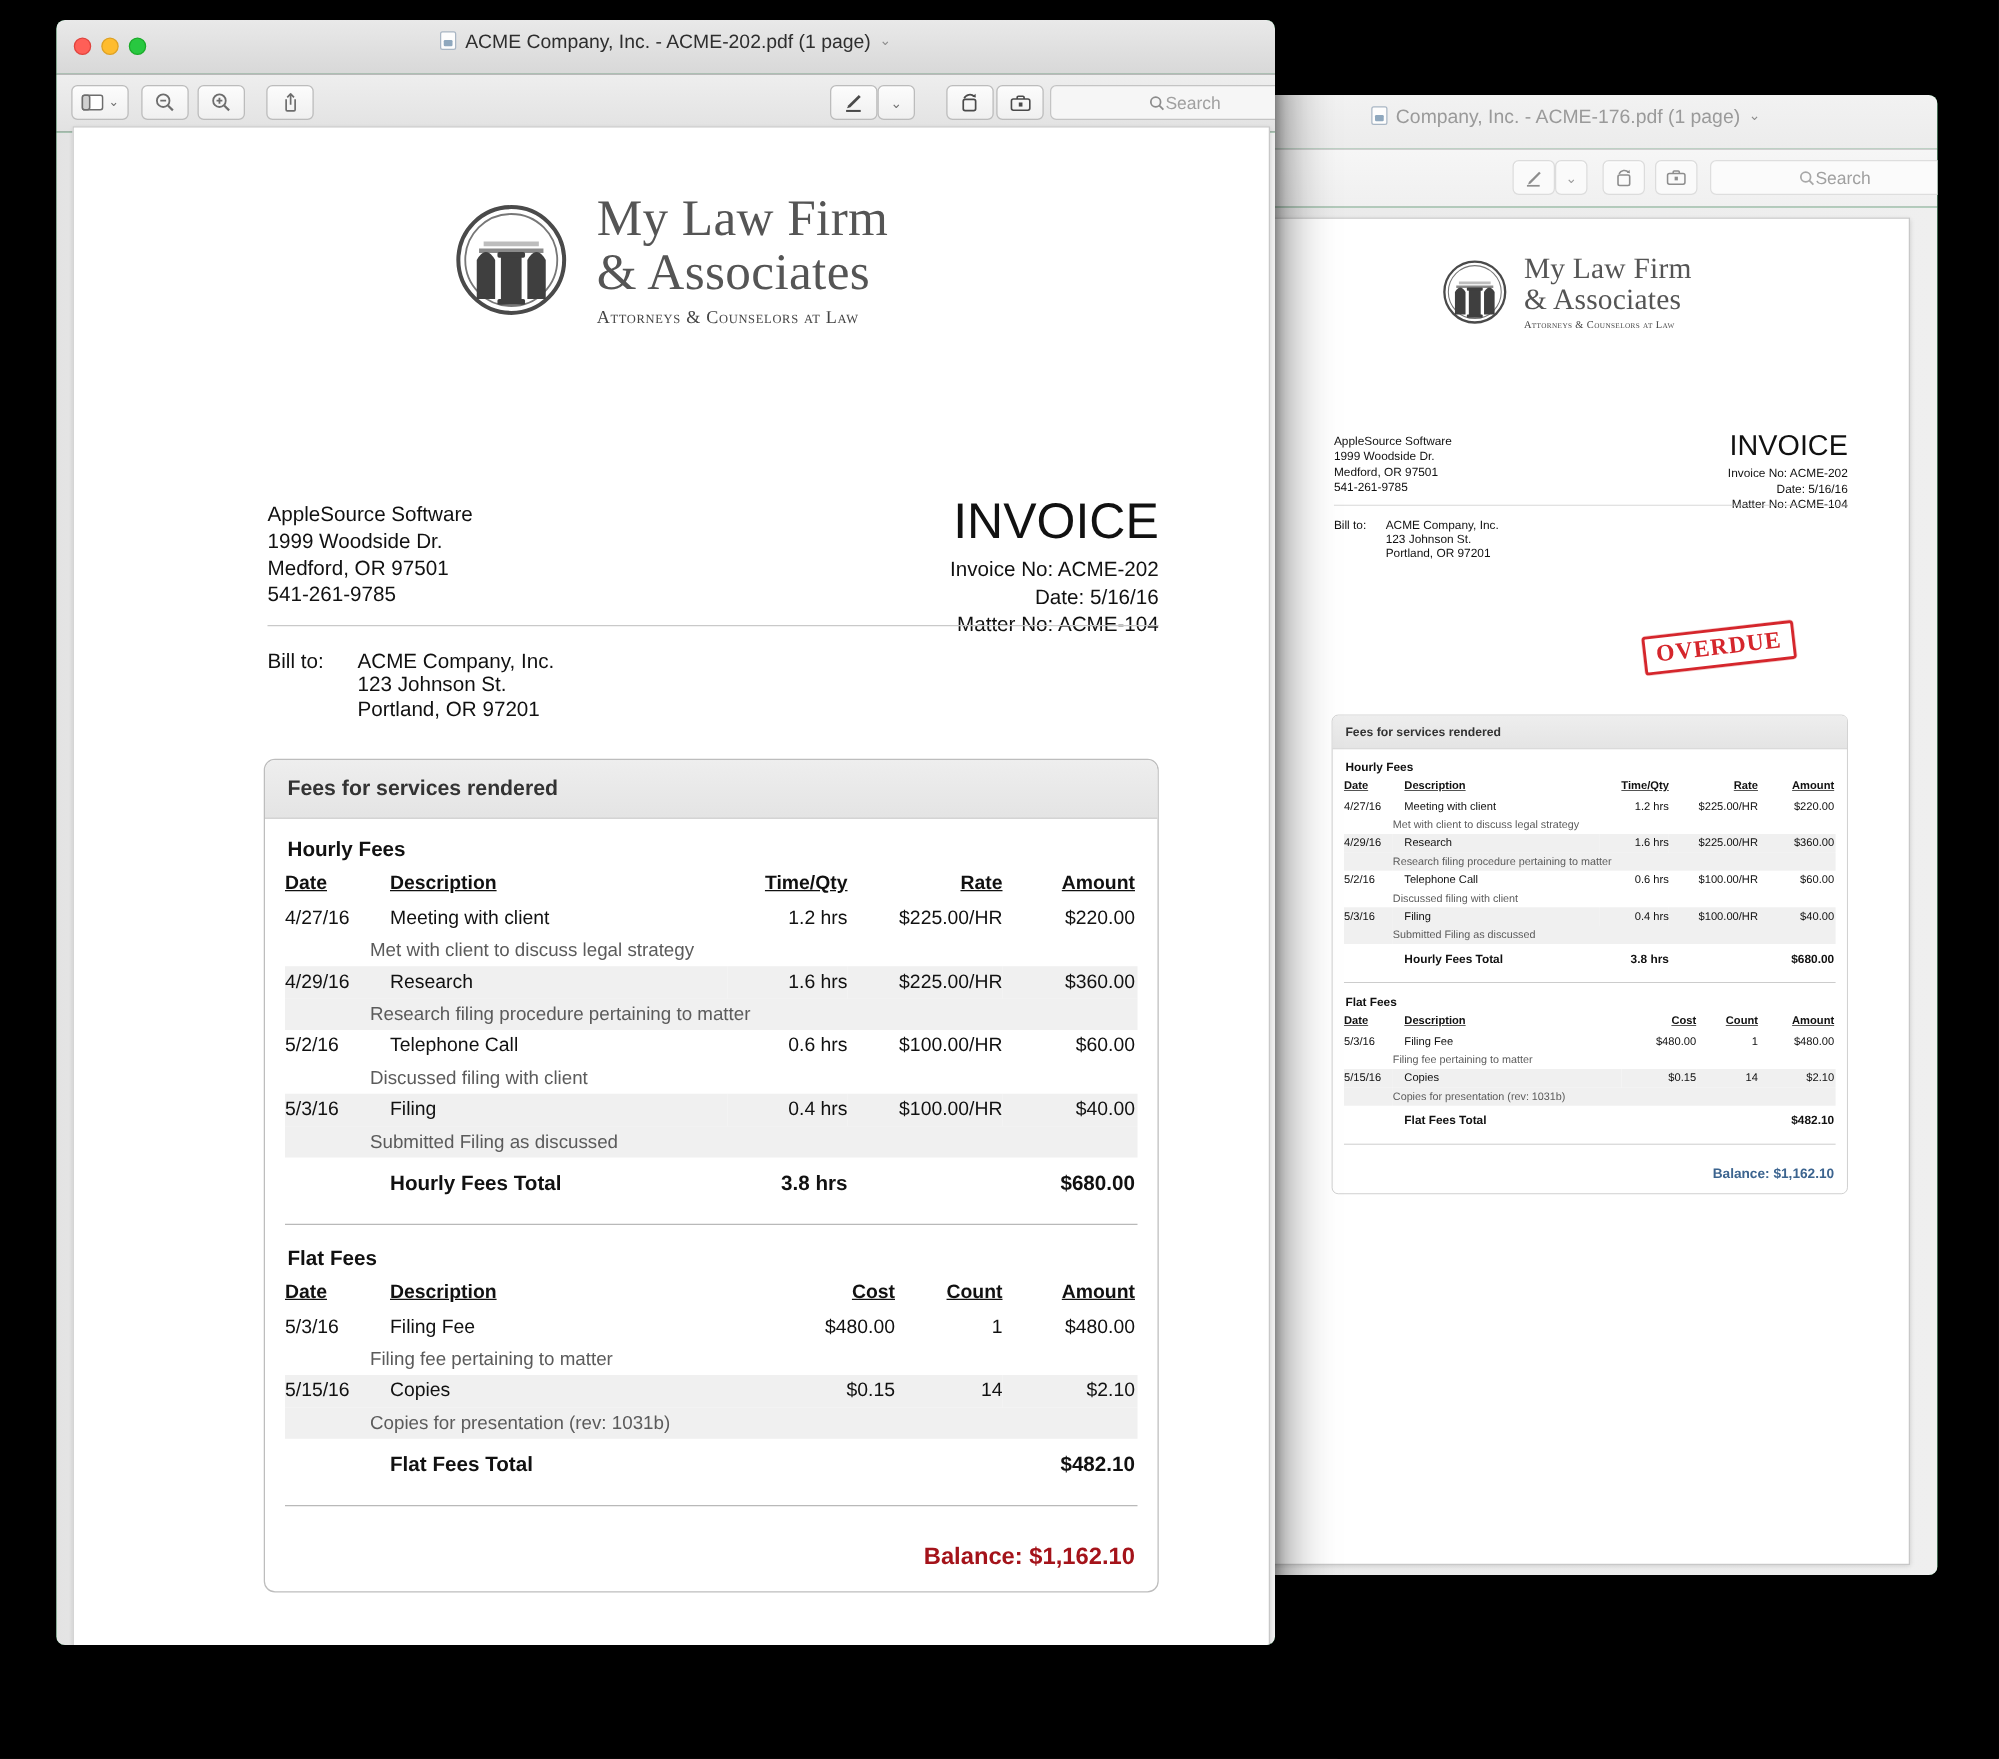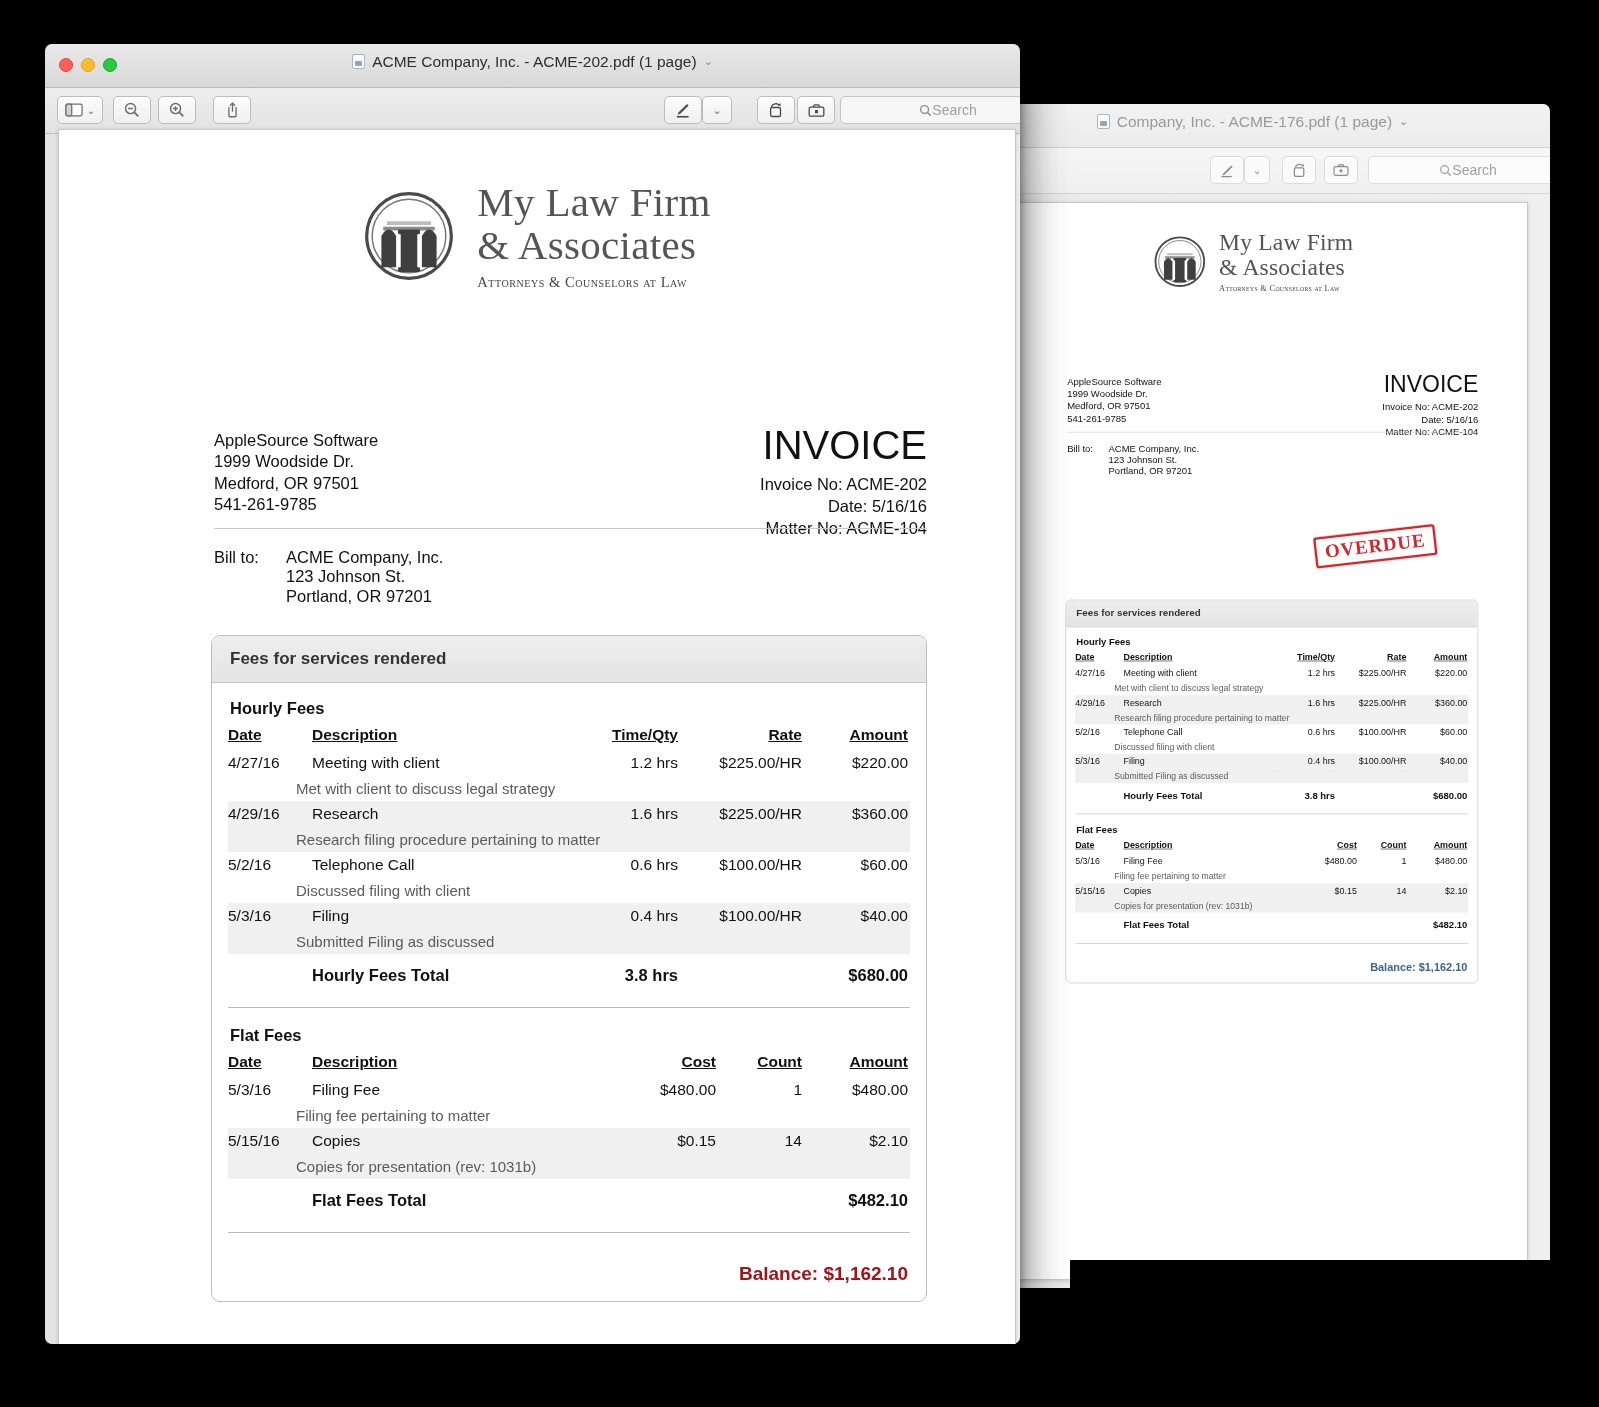--- a/index.html
+++ b/index.html
@@ -6,21 +6,21 @@
   html, body {
     width:1599px; height:1407px;
     background:#000;
     font-family:"Liberation Sans", sans-serif;
     overflow:hidden;
   }
   #stage { position:relative; width:1599px; height:1407px; background:#000; }
 
   
   .window { position:absolute; border-radius:7px; overflow:hidden;
-            background:#15803d;margin-top:28px; }
+            background:#15803d; }
   .window.front { box-shadow:0 14px 46px rgba(0,0,0,0.65), 0 2px 10px rgba(0,0,0,0.4); }
   .window.back  { box-shadow:0 10px 34px rgba(0,0,0,0.55); }
 
   .titlebar { position:relative; width:100%; height:44px;
      background:linear-gradient(to bottom,#e9e9e9 0%,#d8d8d8 100%);
      border-bottom:1px solid #b9b9b9; }
   .titlebar.inactive { background:linear-gradient(to bottom,#f2f2f2 0%,#ececec 100%);
      border-bottom:1px solid #cfcfcf; }
 
   .lights { position:absolute; left:14px; top:14px; display:flex; gap:8px; }

